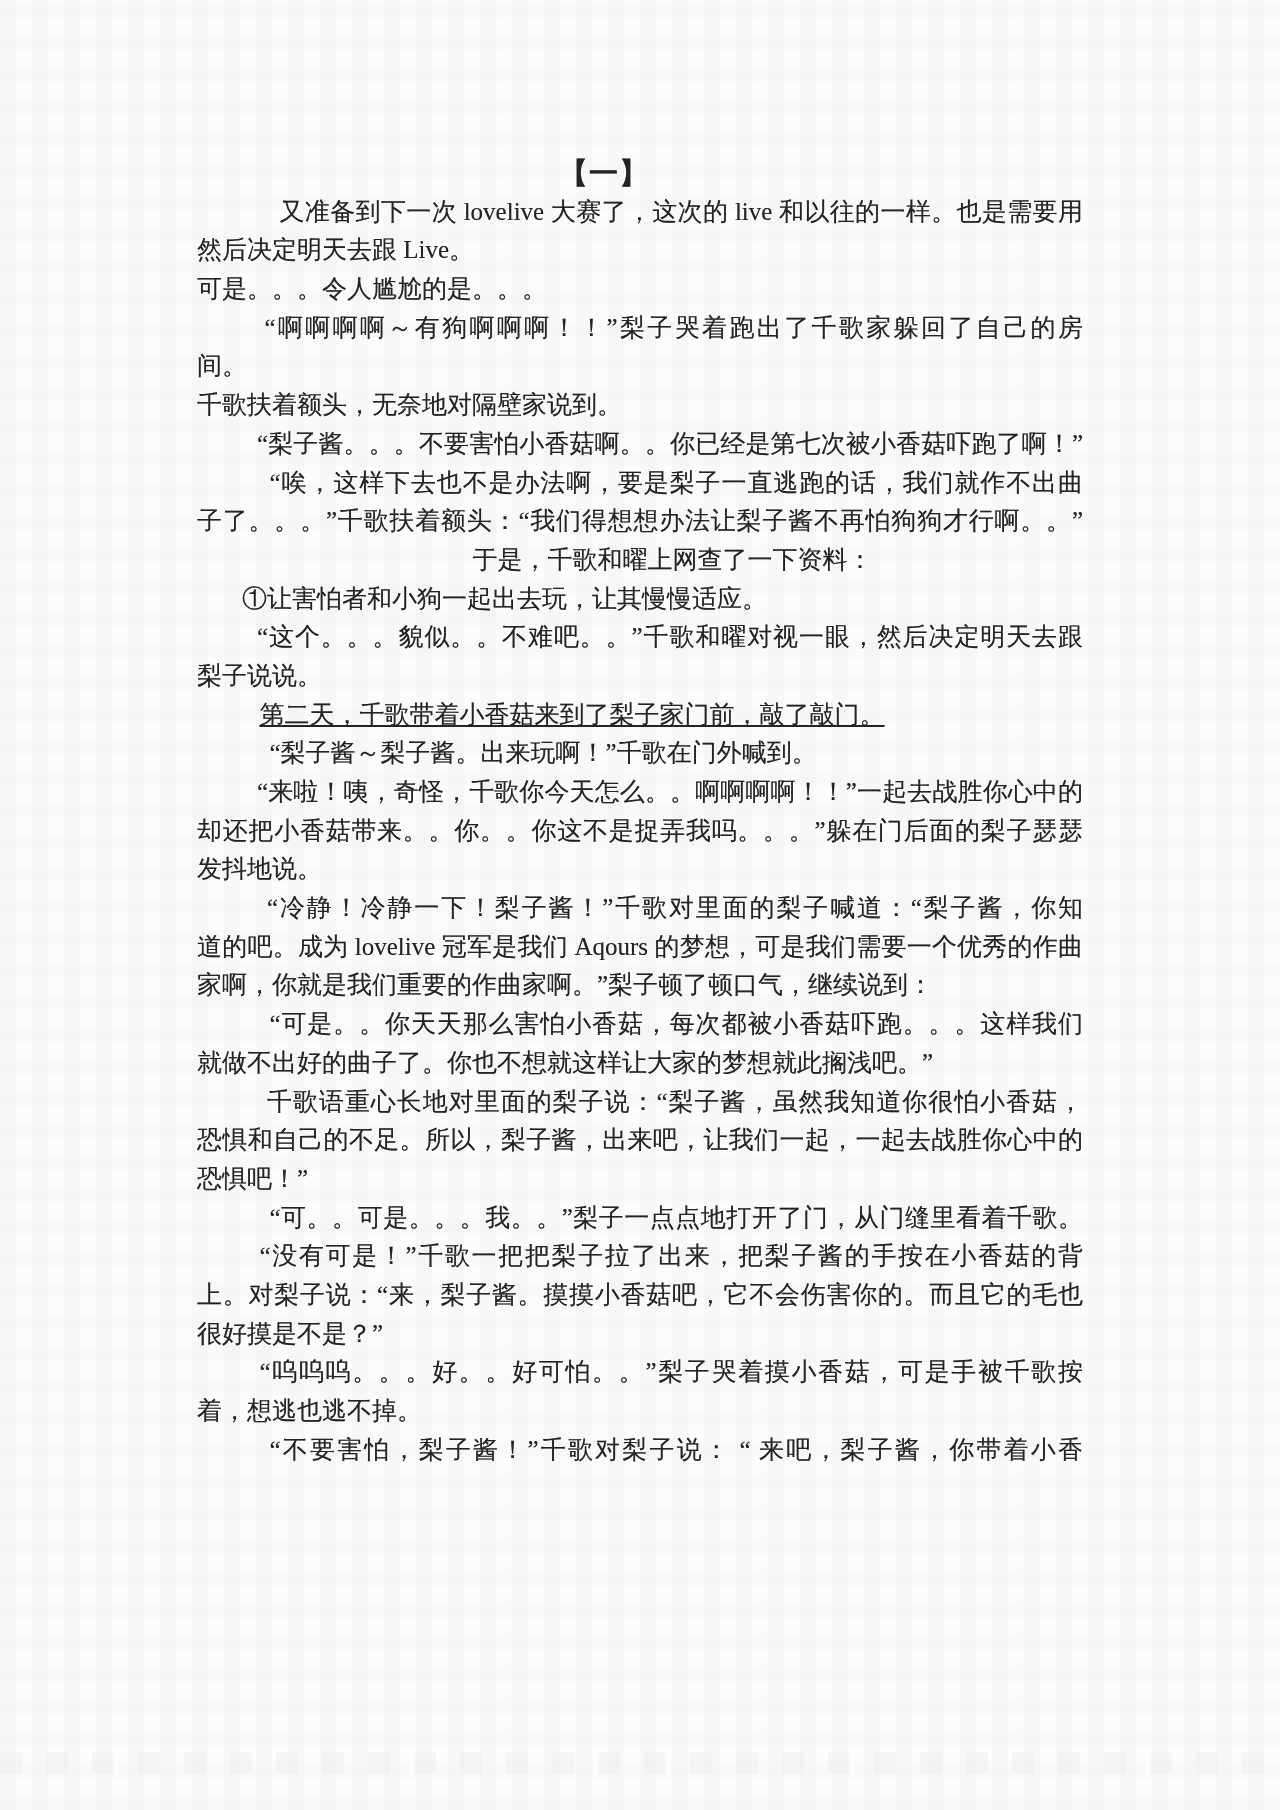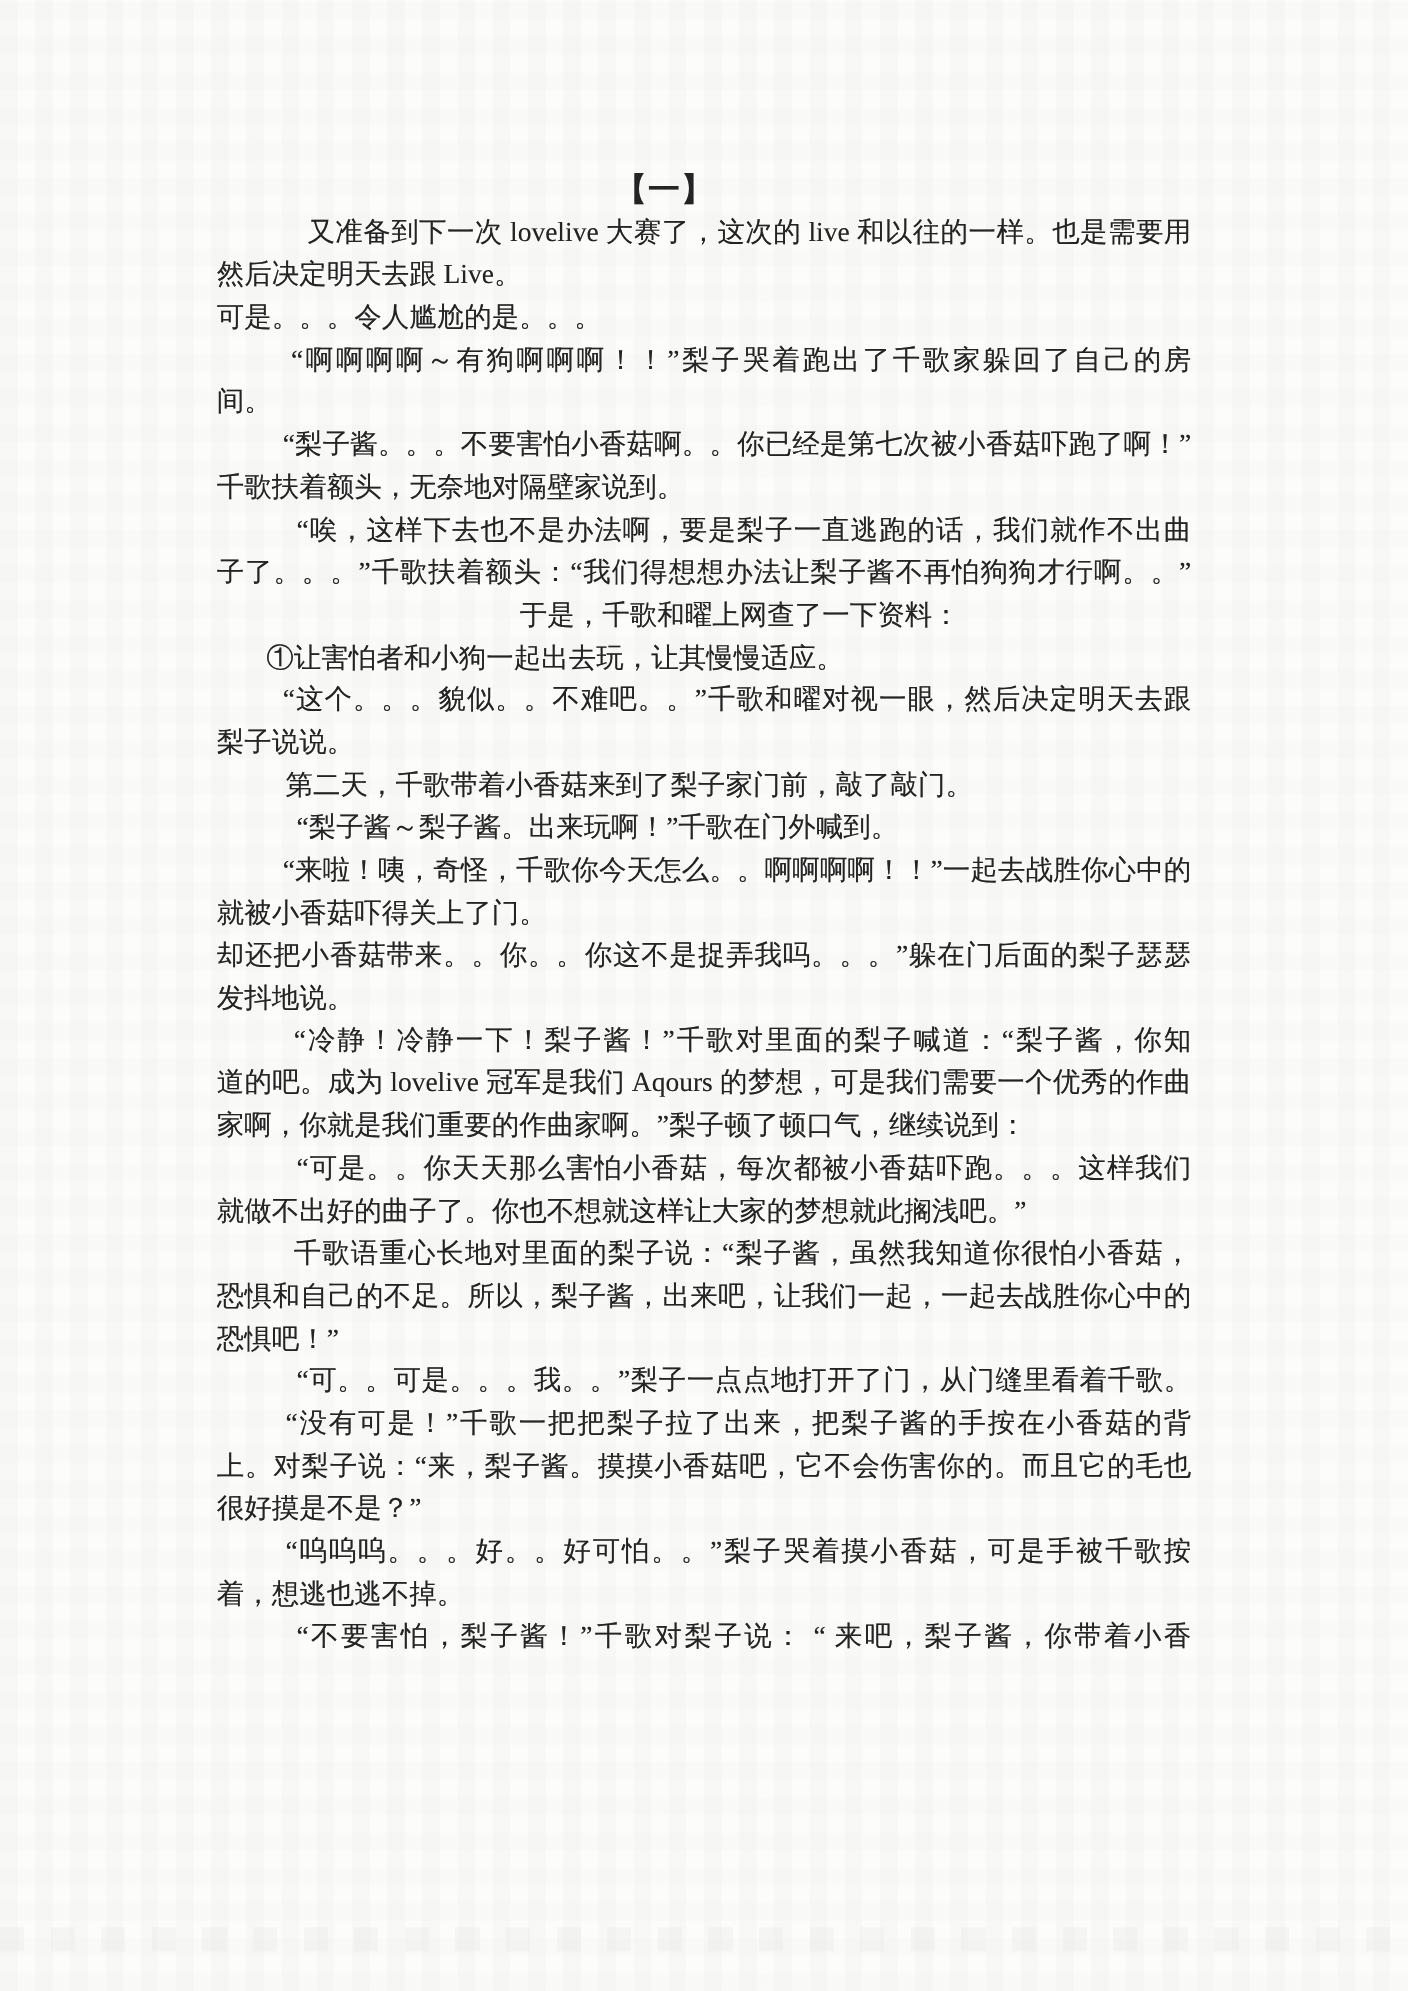--- a/index.html
+++ b/index.html
@@ -64,32 +64,31 @@
 <div class="page-texture"></div>
 
 <div class="text-block">
   <div class="doc-title">【一】</div>
   <div>
       <div class="line fill" style="padding-left: 3.3em;">又准备到下一次 lovelive 大赛了，这次的 live 和以往的一样。也是需要用</div>
       <div class="line">然后决定明天去跟 Live。</div>
       <div class="line">可是。。。令人尴尬的是。。。</div>
       <div class="line fill" style="padding-left: 2.7em;">“啊啊啊啊～有狗啊啊啊！！”梨子哭着跑出了千歌家躲回了自己的房</div>
       <div class="line">间。</div>
+      <div class="line">千歌扶着额头，无奈地对隔壁家说到。</div>
       <div class="line fill" style="padding-left: 2.4em;">“梨子酱。。。不要害怕小香菇啊。。你已经是第七次被小香菇吓跑了啊！”</div>
-      <div class="line">千歌扶着额头，无奈地对隔壁家说到。</div>
       <div class="line fill" style="padding-left: 2.9em;">“唉，这样下去也不是办法啊，要是梨子一直逃跑的话，我们就作不出曲</div>
       <div class="line fill">子了。。。”千歌扶着额头：“我们得想想办法让梨子酱不再怕狗狗才行啊。。”</div>
       <div class="line" style="padding-left: 2.6em; text-align: center;">于是，千歌和曜上网查了一下资料：</div>
       <div class="line" style="padding-left: 1.8em;">①让害怕者和小狗一起出去玩，让其慢慢适应。</div>
       <div class="line fill" style="padding-left: 2.4em;">“这个。。。貌似。。不难吧。。”千歌和曜对视一眼，然后决定明天去跟</div>
       <div class="line">梨子说说。</div>
-      <div class="line" style="padding-left: 2.5em;">第二天，千歌带着小香菇来到了梨子家门前，敲了敲门。</div>
+      <div class="line" style="padding-left: 2.5em; text-decoration: underline;">第二天，千歌带着小香菇来到了梨子家门前，敲了敲门。</div>
       <div class="line" style="padding-left: 2.9em;">“梨子酱～梨子酱。出来玩啊！”千歌在门外喊到。</div>
       <div class="line fill" style="padding-left: 2.4em;">“来啦！咦，奇怪，千歌你今天怎么。。啊啊啊啊！！”一起去战胜你心中的</div>
-      <div class="line">就被小香菇吓得关上了门。</div>
       <div class="line fill">却还把小香菇带来。。你。。你这不是捉弄我吗。。。”躲在门后面的梨子瑟瑟</div>
       <div class="line">发抖地说。</div>
       <div class="line fill" style="padding-left: 2.8em;">“冷静！冷静一下！梨子酱！”千歌对里面的梨子喊道：“梨子酱，你知</div>
       <div class="line fill">道的吧。成为 lovelive 冠军是我们 Aqours 的梦想，可是我们需要一个优秀的作曲</div>
       <div class="line">家啊，你就是我们重要的作曲家啊。”梨子顿了顿口气，继续说到：</div>
       <div class="line fill" style="padding-left: 2.9em;">“可是。。你天天那么害怕小香菇，每次都被小香菇吓跑。。。这样我们</div>
       <div class="line">就做不出好的曲子了。你也不想就这样让大家的梦想就此搁浅吧。”</div>
       <div class="line fill" style="padding-left: 2.8em;">千歌语重心长地对里面的梨子说：“梨子酱，虽然我知道你很怕小香菇，</div>
       <div class="line fill">恐惧和自己的不足。所以，梨子酱，出来吧，让我们一起，一起去战胜你心中的</div>
       <div class="line">恐惧吧！”</div>

